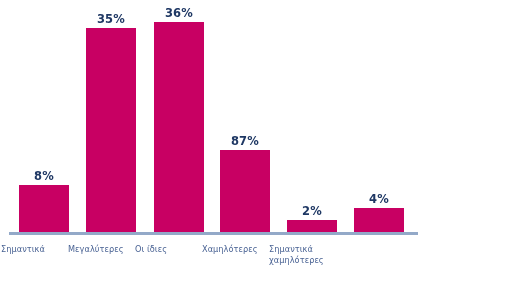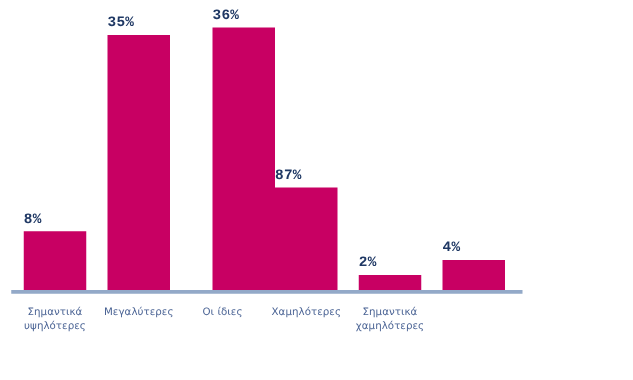--- a/index.html
+++ b/index.html
@@ -45,33 +45,32 @@
     position: absolute;
     left: 0;
     bottom: 0;
     width: 50px;
     background: #c80063;
   }
   .bar-value {
     position: absolute;
     left: 0;
     width: 50px;
-    text-align: left;
+    text-align: center;
     font-size: 11.5px;
     font-weight: bold;
     color: #1f3864;
     letter-spacing: 0.2px;
     line-height: 14px;
-    font-family: Liberation Mono, monospace;
   }
   .cat-label {
     position: absolute;
     top: 244px;
     width: 86px;
-    text-align: center;
+    text-align: left;
     font-size: 8.2px;
     color: #4a6394;
     line-height: 11px;
     letter-spacing: 0.05px;
   }
 </style>
 </head>
 <body>
 
 <div id="chart-root" style="background: rgb(255, 255, 255);">
@@ -81,21 +80,21 @@
     <div class="bar-group" style="left:19px;">
       <div class="bar" style="height: 47px; background: rgb(200, 0, 99);"></div>
       <div class="bar-value" style="bottom: 49px; color: rgb(31, 56, 100);">8%</div>
     </div>
 
     <div class="bar-group" style="left:86px;">
       <div class="bar" style="height: 204px; background: rgb(200, 0, 99);"></div>
       <div class="bar-value" style="bottom: 206px; color: rgb(31, 56, 100);">35%</div>
     </div>
 
-    <div class="bar-group" style="left:170px;border-radius:18px;">
+    <div class="bar-group" style="left:154px;border-radius:18px;">
       <div class="bar" style="height: 210px; background: rgb(200, 0, 99);"></div>
       <div class="bar-value" style="bottom: 212px; color: rgb(31, 56, 100);">36%</div>
     </div>
 
     <div class="bar-group" style="left:220px;">
       <div class="bar" style="height: 82px; background: rgb(200, 0, 99);"></div>
       <div class="bar-value" style="bottom: 84px; color: rgb(31, 56, 100);">87%</div>
     </div>
 
     <div class="bar-group" style="left:287px;">
@@ -107,21 +106,20 @@
       <div class="bar" style="height: 24px; background: rgb(200, 0, 99);"></div>
       <div class="bar-value" style="bottom: 26px; color: rgb(31, 56, 100);">4%</div>
     </div>
 
   </div>
 
   <div class="axis-line" style="background: rgb(147, 169, 200);"></div>
 
   <div class="cat-label" style="left: 1px; color: rgb(74, 99, 148);">
     <div>Σημαντικά</div>
-    <div>υψηλότερες</div>
   </div>
 
   <div class="cat-label" style="left: 135px; color: rgb(74, 99, 148);">
     <div>Οι ίδιες</div>
   </div>
 
   <div class="cat-label" style="left: 68px; color: rgb(74, 99, 148);">
     <div>Μεγαλύτερες</div>
   </div>
 

